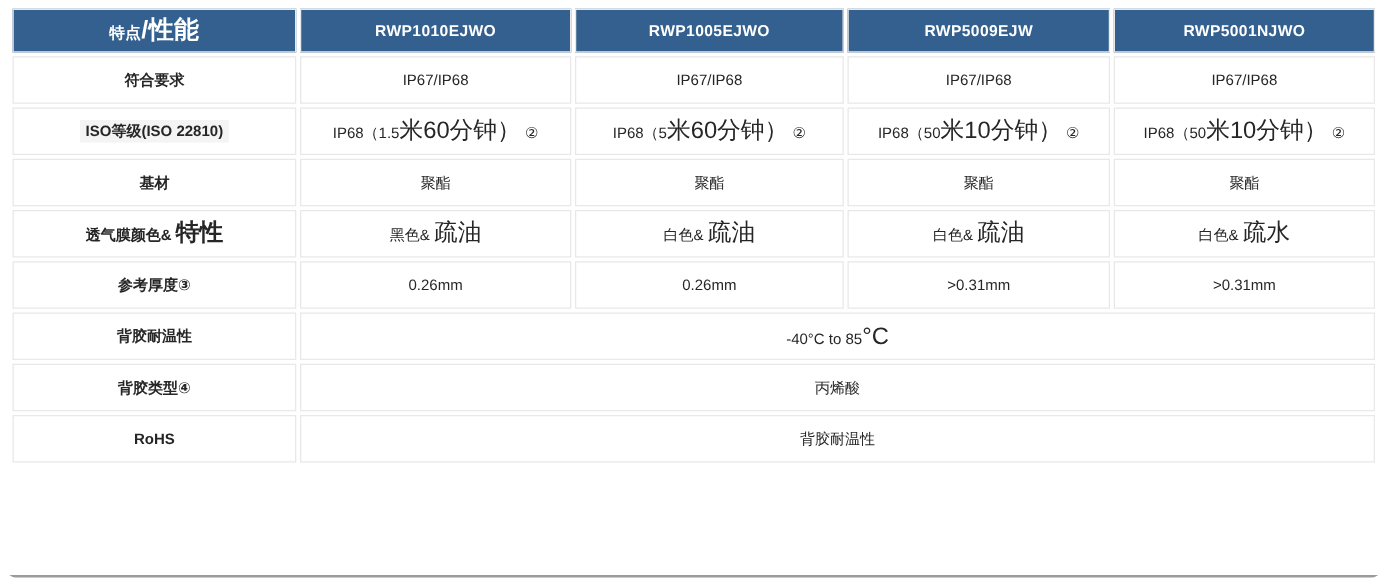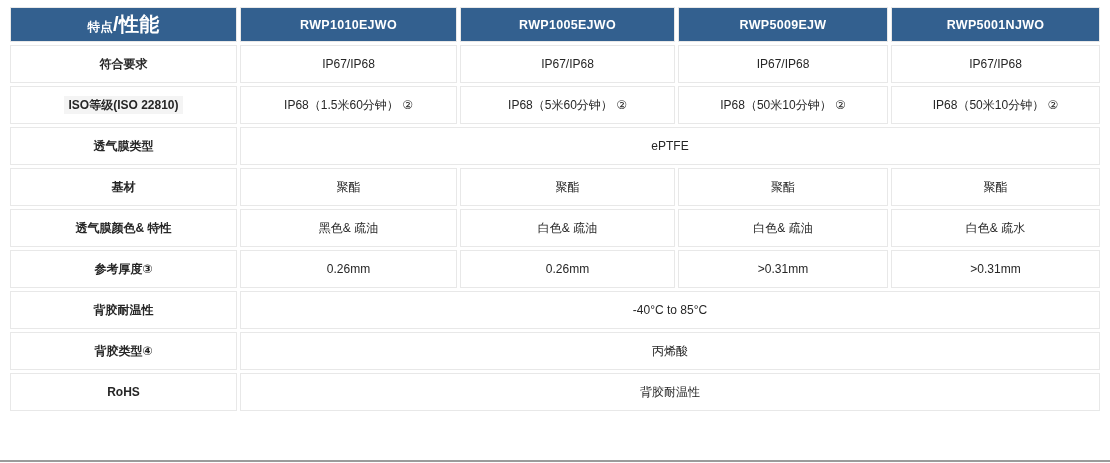--- a/index.html
+++ b/index.html
@@ -5,21 +5,21 @@
   :root{
     --header-bg:#33608F;
     --header-text:#FFFFFF;
     --body-text:#262626;
     --cell-border:#E8E8E8;
     --bottom-rule:#9B9B9B;
     --label-hl:#F4F4F4;
   }
   *{box-sizing:border-box;}
   body{margin:0;background:#FFFFFF;font-family:"Liberation Sans","DejaVu Sans",sans-serif;}
-  .page{position:relative;width:1110px;height:463px;background:#FFFFFF;overflow:hidden;}
+  .page{position:relative;width:1110px;height:463px;background:#FFFFFF;overflow:hidden;border-radius:17px;}
   table.spec{
     border-collapse:separate;
     border-spacing:3px;
     table-layout:fixed;
     width:1096px;
     margin:4px 7px 0 7px;
   }
   th,td{
     border:1px solid var(--cell-border);
     text-align:center;
@@ -34,21 +34,21 @@
   thead tr{height:35px;}
   tbody tr{height:38px;}
   thead th{
     background:var(--header-bg);
     color:var(--header-text);
     font-weight:bold;
     font-size:12.5px;
     letter-spacing:.3px;
   }
   tbody th{font-weight:bold;}
-  .lg{font-size:12px;line-height:1;}
+  .lg{font-size:19px;line-height:1;}
   thead .lg{font-size:20px;}
   .sm{font-size:inherit;}
   .hl{background:var(--label-hl);padding:2px 4px;margin-top:46px;}
   .bottom-rule{
     position:absolute;left:0;right:0;bottom:1px;height:2px;
     background:var(--bottom-rule);
   }
 </style>
 </head>
 <body>
@@ -80,24 +80,20 @@
           <td><span class="sm">IP67/IP68</span></td>
         </tr>
         <tr>
           <th><span class="hl"><span class="sm">ISO等级(ISO 22810)</span></span></th>
           <td><span class="sm">IP68（1.5</span><span class="lg">米60分钟）</span><span class="sm"> ②</span></td>
           <td><span class="sm">IP68（5</span><span class="lg">米60分钟）</span><span class="sm"> ②</span></td>
           <td><span class="sm">IP68（50</span><span class="lg">米10分钟）</span><span class="sm"> ②</span></td>
           <td><span class="sm">IP68（50</span><span class="lg">米10分钟）</span><span class="sm"> ②</span></td>
         </tr>
         <tr>
-          <th><span class="sm">透气膜类型</span></th>
-          <td colspan="4"><span class="sm">ePTFE</span></td>
-        </tr>
-        <tr>
           <th><span class="sm">基材</span></th>
           <td><span class="sm">聚酯</span></td>
           <td><span class="sm">聚酯</span></td>
           <td><span class="sm">聚酯</span></td>
           <td><span class="sm">聚酯</span></td>
         </tr>
         <tr>
           <th><span class="sm">透气膜颜色&amp; </span><span class="lg">特性</span></th>
           <td><span class="sm">黑色&amp; </span><span class="lg">疏油</span></td>
           <td><span class="sm">白色&amp; </span><span class="lg">疏油</span></td>

